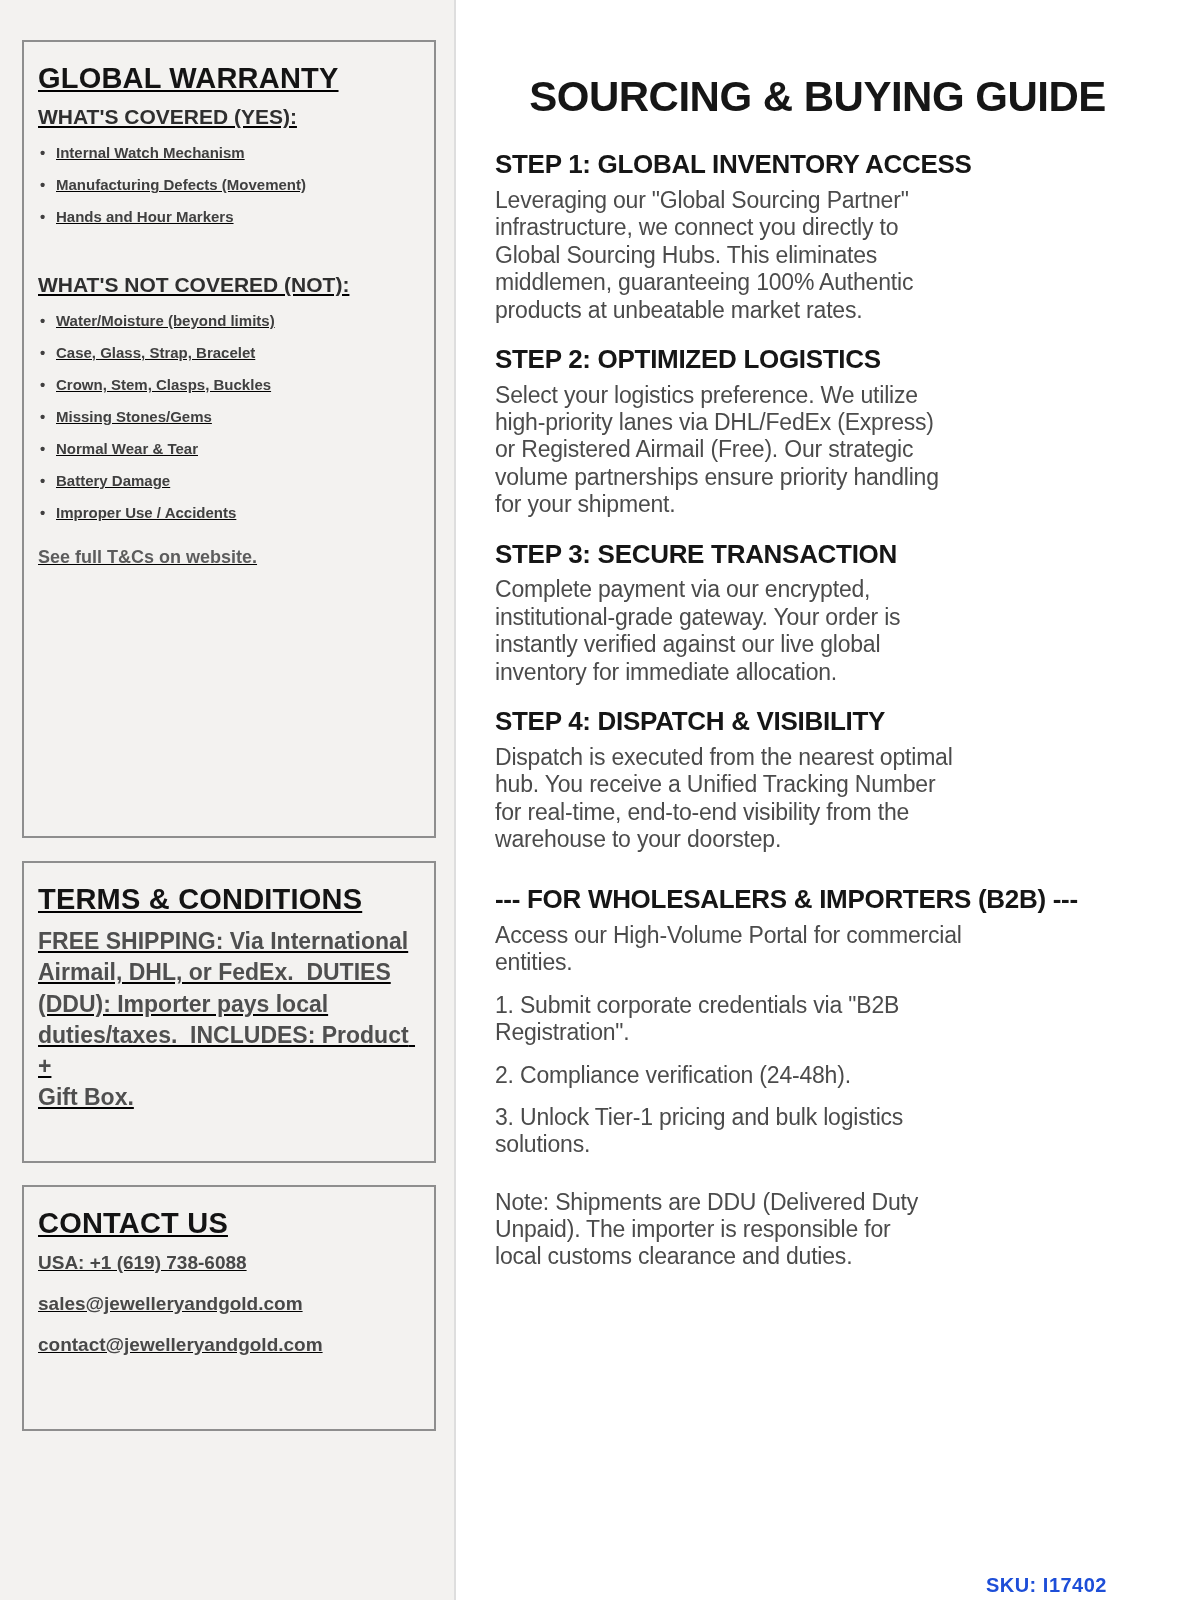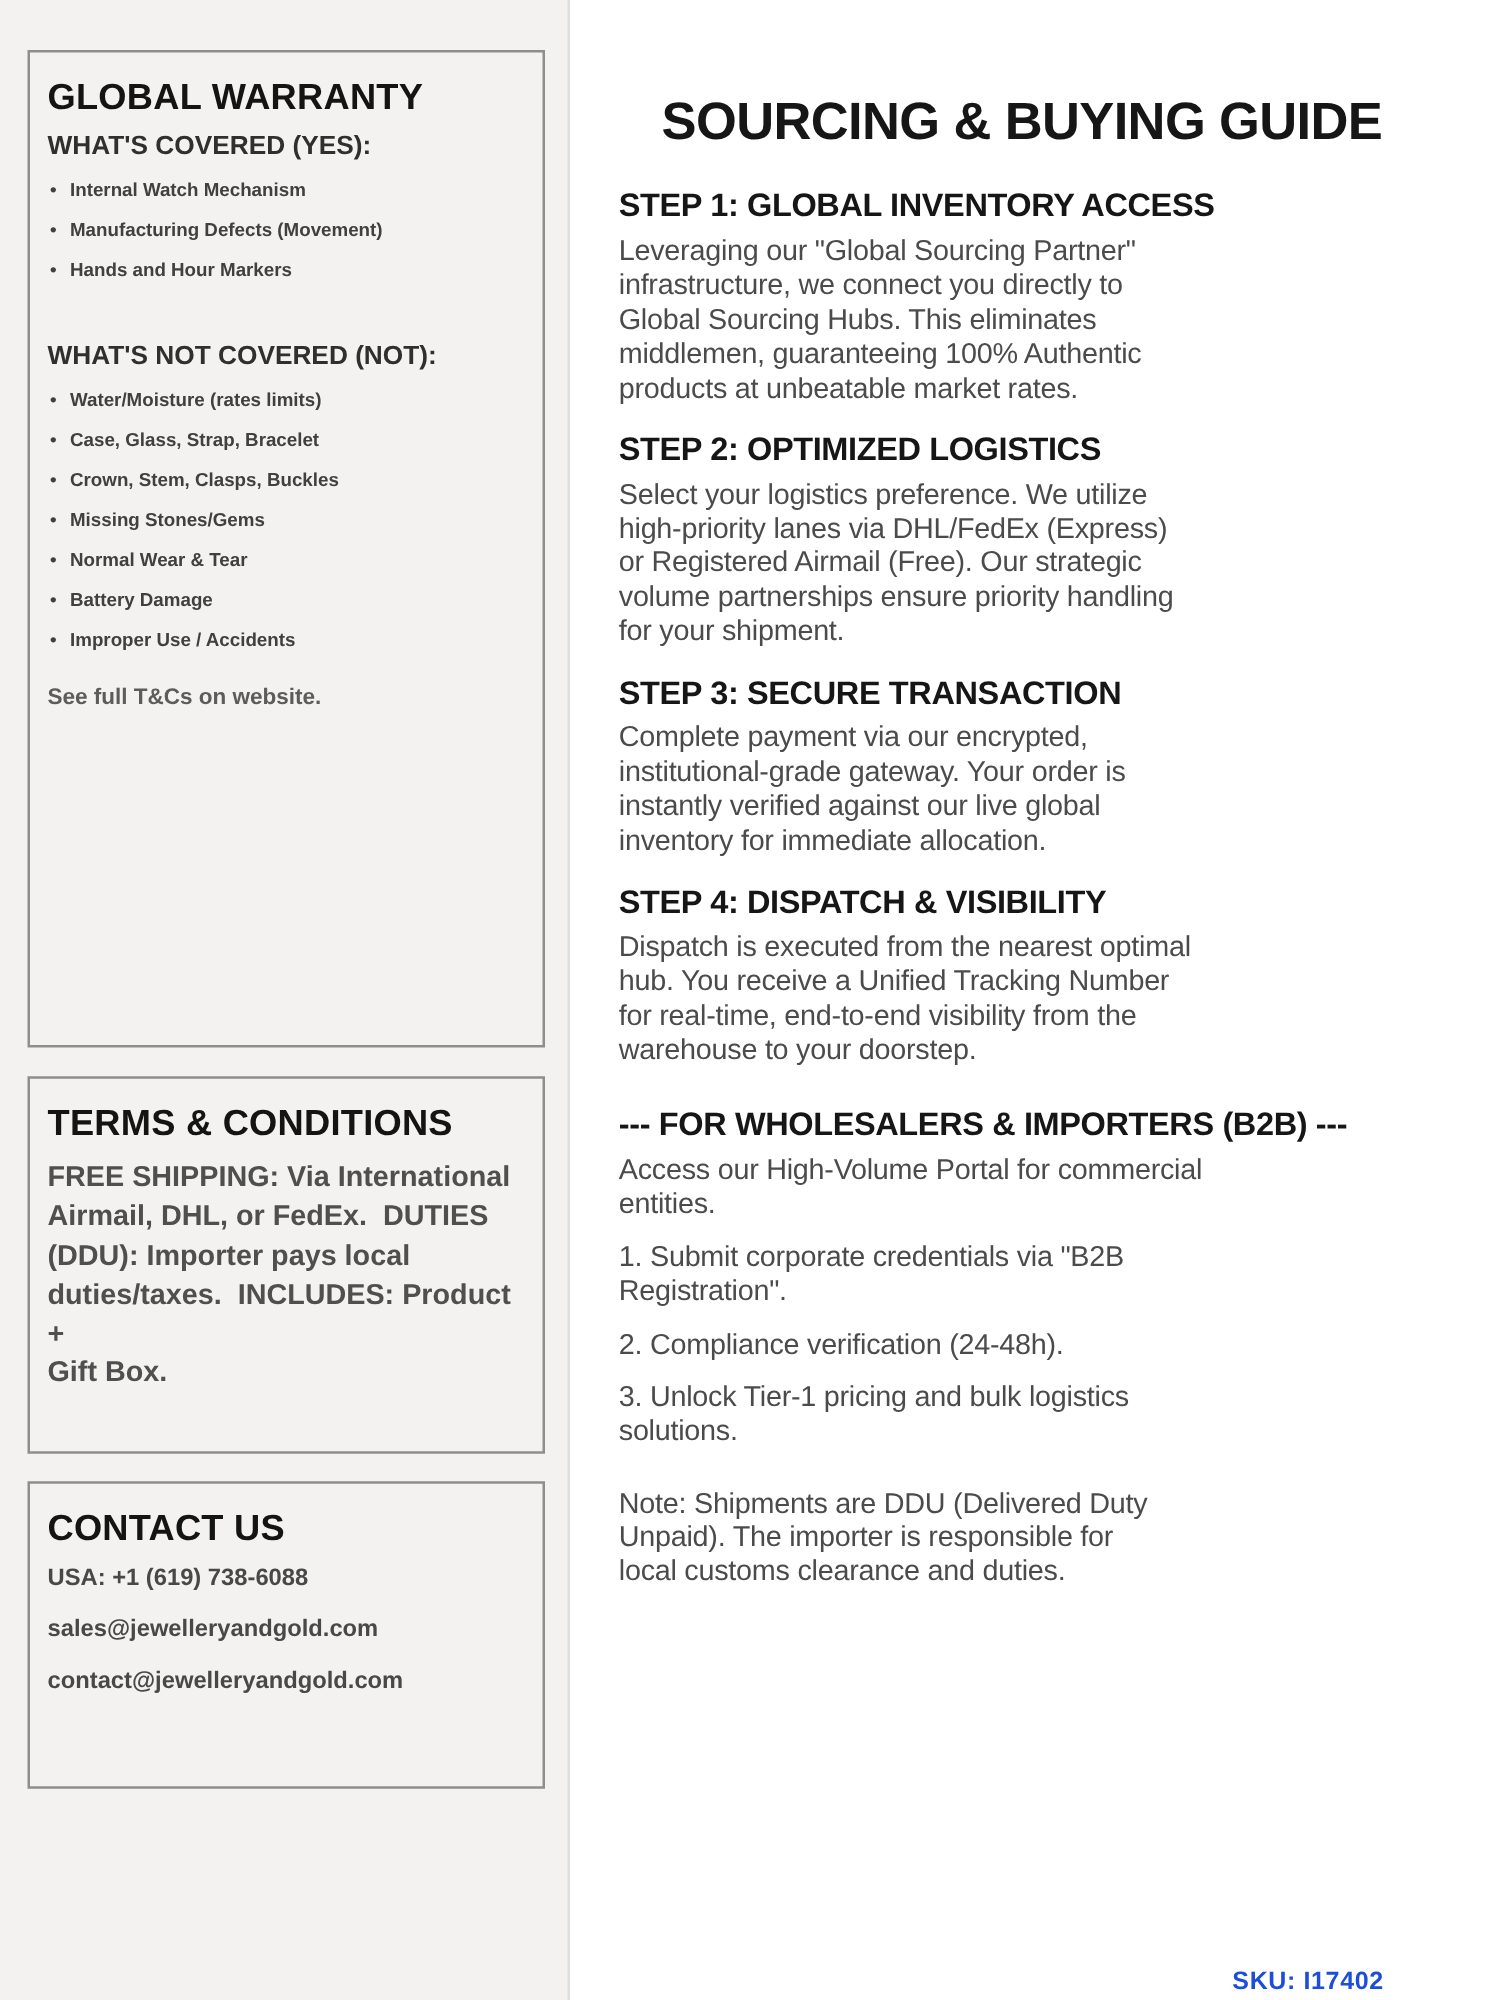--- a/index.html
+++ b/index.html
@@ -10,21 +10,21 @@
     -webkit-font-smoothing:antialiased;
   }
 
   
   .sidebar {
     position:absolute; left:0; top:0; width:456px; height:1600px;
     background:#f3f2f0; border-right:2px solid #dedede; box-sizing:border-box;
   }
   .box {
     box-sizing:border-box; margin-left:22px; width:414px;
-    border:2px solid #8e8e8e; padding:16px 18px 0 14px; background:#f3f2f0;
+    border:2px solid #8e8e8e; padding:16px 18px 0 14px; background:#f3f2f0;text-decoration:underline;
   }
   .box-warranty { margin-top:40px; height:798px; }
   .box-terms    { margin-top:23px; height:302px; }
   .box-contact  { margin-top:22px; height:246px; }
 
   .box h1 {
     font-size:29px; font-weight:800; color:#141414;
     margin:4px 0 10px 0; letter-spacing:0.2px;
   }
   .box h2 { font-size:21px; font-weight:700; color:#2f2f2f; margin:10px 0 4px 0; }
@@ -86,21 +86,21 @@
     <section class="box box-warranty">
       <h1>GLOBAL WARRANTY</h1>
       <h2>WHAT'S COVERED (YES):</h2>
       <ul class="blist">
         <li>Internal Watch Mechanism</li>
         <li>Manufacturing Defects (Movement)</li>
         <li>Hands and Hour Markers</li>
       </ul>
       <h2 class="gap-top">WHAT'S NOT COVERED (NOT):</h2>
       <ul class="blist">
-        <li>Water/Moisture (rates limits)</li>
+        <li>Water/Moisture (beyond limits)</li>
         <li>Case, Glass, Strap, Bracelet</li>
         <li>Crown, Stem, Clasps, Buckles</li>
         <li>Missing Stones/Gems</li>
         <li>Normal Wear &amp; Tear</li>
         <li>Battery Damage</li>
         <li>Improper Use / Accidents</li>
       </ul>
       <p class="footnote">See full T&amp;Cs on website.</p>
     </section>
 

